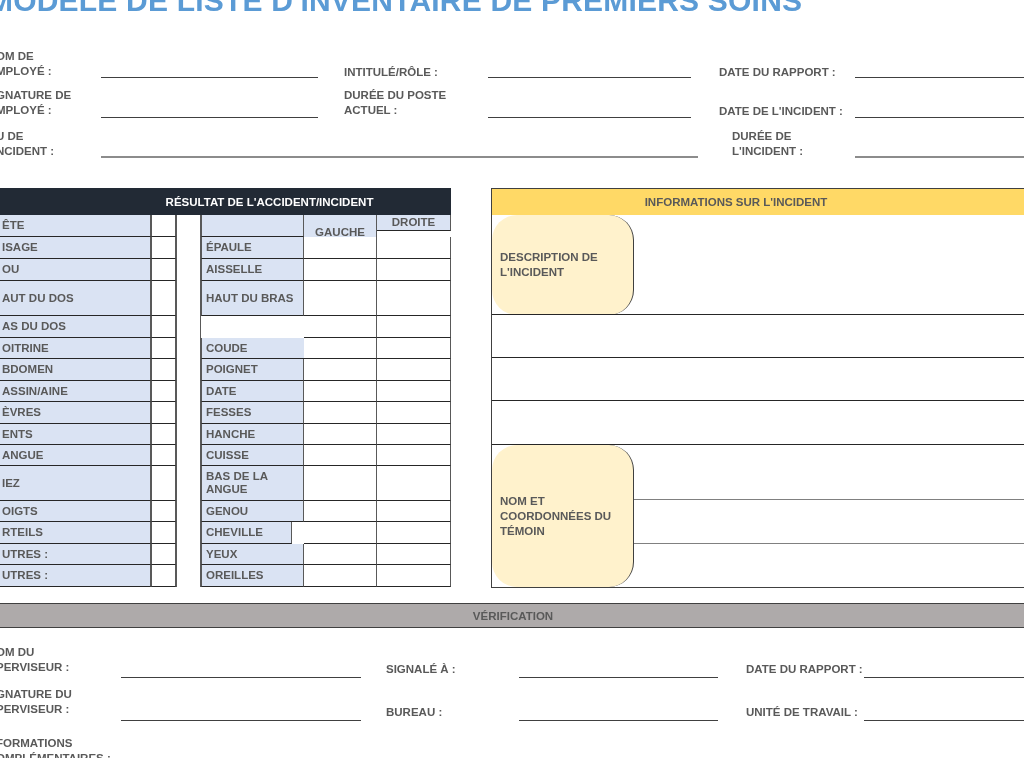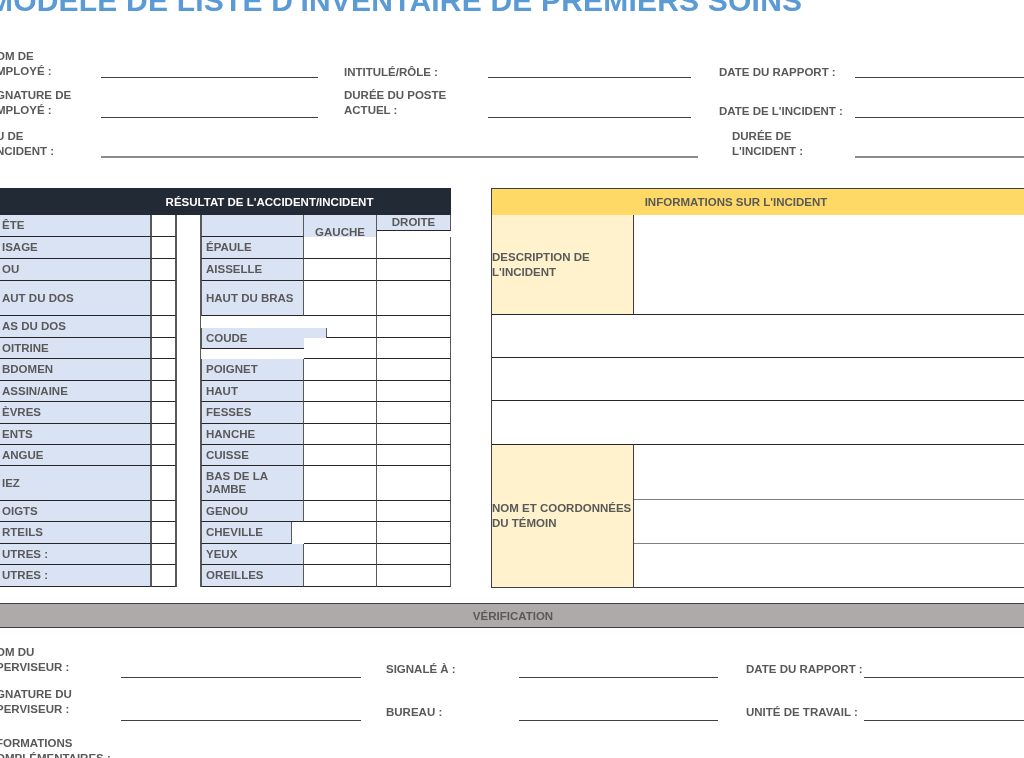--- a/index.html
+++ b/index.html
@@ -53,21 +53,21 @@
     padding-right: 50px;
   }
   .info-box {
     left: 491px; top: 215px; width: 540px; height: 373px;
     border-left: 1px solid #404040; border-bottom: 1px solid #404040; box-sizing: border-box;
   }
   .info-label {
     position: absolute; left: 0; width: 142px; box-sizing: border-box;
     background: #fff2cc; border-right: 1px solid #404040;
     font-size: 11.5px; font-weight: bold; color: #595959; line-height: 15px;
-    display: flex; align-items: center; 
+    display: flex; align-items: center; padding-left: 8px; border-radius: 25px;
   }
   .info-hr { position: absolute; left: 0; width: 540px; border-top: 1px solid #262626; }
   .info-hr.light { left: 142px; border-top: 1px solid #808080; }
 
   .verif {
     left: -2px; top: 603px; width: 1030px; height: 25px;
     background: #aeaaaa; border-top: 1px solid #404040; border-bottom: 1px solid #404040;
     font-weight: bold; font-size: 11.5px; color: #595959;
     display: flex; align-items: center; justify-content: center; box-sizing: border-box;
   }
@@ -133,51 +133,51 @@
     <div class="cell blue" style="left: 201px; top: 281px; width: 103px; height: 35px; border-left: 1px solid rgb(89, 89, 89);">HAUT DU BRAS</div>
     <div class="cell white" style="left: 304px; top: 281px; width: 73px; height: 35px;"></div>
     <div class="cell white" style="left: 377px; top: 281px; width: 74px; height: 35px;"></div>
     <div class="cell blue" style="left: -2px; top: 316px; width: 153px; height: 22px;">AS DU DOS</div>
     <div class="cell white" style="left: 151px; top: 316px; width: 25px; height: 22px; border-left: 1px solid rgb(89, 89, 89);"></div>
     <div class="cell blue" style="left: 201px; top: 316px; width: 118px; height: 22px; border-left: 1px solid rgb(89, 89, 89); margin-top: 44px;">BAS DU BRAS</div>
     <div class="cell white" style="left: 304px; top: 316px; width: 73px; height: 22px;"></div>
     <div class="cell white" style="left: 377px; top: 316px; width: 74px; height: 22px;"></div>
     <div class="cell blue" style="left: -2px; top: 338px; width: 153px; height: 21px;">OITRINE</div>
     <div class="cell white" style="left: 151px; top: 338px; width: 25px; height: 21px; border-left: 1px solid rgb(89, 89, 89);"></div>
-    <div class="cell blue" style="left: 201px; top: 328px; width: 126px; height: 21px; border-left: 1px solid rgb(89, 89, 89);">COUDE</div>
+    <div class="cell blue" style="left: 201px; top: 338px; width: 126px; height: 21px; border-left: 1px solid rgb(89, 89, 89);">COUDE</div>
     <div class="cell white" style="left: 304px; top: 338px; width: 73px; height: 21px;"></div>
     <div class="cell white" style="left: 377px; top: 338px; width: 74px; height: 21px;"></div>
     <div class="cell blue" style="left: -2px; top: 359px; width: 153px; height: 22px;">BDOMEN</div>
     <div class="cell white" style="left: 151px; top: 359px; width: 25px; height: 22px; border-left: 1px solid rgb(89, 89, 89);"></div>
     <div class="cell blue" style="left: 201px; top: 359px; width: 103px; height: 22px; border-left: 1px solid rgb(89, 89, 89);">POIGNET</div>
     <div class="cell white" style="left: 304px; top: 359px; width: 73px; height: 22px;"></div>
     <div class="cell white" style="left: 377px; top: 359px; width: 74px; height: 22px;"></div>
     <div class="cell blue" style="left: -2px; top: 381px; width: 153px; height: 21px;">ASSIN/AINE</div>
     <div class="cell white" style="left: 151px; top: 381px; width: 25px; height: 21px; border-left: 1px solid rgb(89, 89, 89);"></div>
-    <div class="cell blue" style="left: 201px; top: 381px; width: 103px; height: 21px; border-left: 1px solid rgb(89, 89, 89);">HAUT</div>
+    <div class="cell blue" style="left: 201px; top: 381px; width: 103px; height: 21px; border-left: 1px solid rgb(89, 89, 89);">DATE</div>
     <div class="cell white" style="left: 304px; top: 381px; width: 73px; height: 21px;"></div>
     <div class="cell white" style="left: 377px; top: 381px; width: 74px; height: 21px;"></div>
     <div class="cell blue" style="left: -2px; top: 402px; width: 153px; height: 22px;">ÈVRES</div>
     <div class="cell white" style="left: 151px; top: 402px; width: 25px; height: 22px; border-left: 1px solid rgb(89, 89, 89);"></div>
     <div class="cell blue" style="left: 201px; top: 402px; width: 103px; height: 22px; border-left: 1px solid rgb(89, 89, 89);">FESSES</div>
     <div class="cell white" style="left: 304px; top: 402px; width: 73px; height: 22px;"></div>
     <div class="cell white" style="left: 377px; top: 402px; width: 74px; height: 22px;"></div>
     <div class="cell blue" style="left: -2px; top: 424px; width: 153px; height: 21px;">ENTS</div>
     <div class="cell white" style="left: 151px; top: 424px; width: 25px; height: 21px; border-left: 1px solid rgb(89, 89, 89);"></div>
     <div class="cell blue" style="left: 201px; top: 424px; width: 103px; height: 21px; border-left: 1px solid rgb(89, 89, 89);">HANCHE</div>
     <div class="cell white" style="left: 304px; top: 424px; width: 73px; height: 21px;"></div>
     <div class="cell white" style="left: 377px; top: 424px; width: 74px; height: 21px;"></div>
     <div class="cell blue" style="left: -2px; top: 445px; width: 153px; height: 21px;">ANGUE</div>
     <div class="cell white" style="left: 151px; top: 445px; width: 25px; height: 21px; border-left: 1px solid rgb(89, 89, 89);"></div>
     <div class="cell blue" style="left: 201px; top: 445px; width: 103px; height: 21px; border-left: 1px solid rgb(89, 89, 89);">CUISSE</div>
     <div class="cell white" style="left: 304px; top: 445px; width: 73px; height: 21px;"></div>
     <div class="cell white" style="left: 377px; top: 445px; width: 74px; height: 21px;"></div>
     <div class="cell blue" style="left: -2px; top: 466px; width: 153px; height: 35px;">IEZ</div>
     <div class="cell white" style="left: 151px; top: 466px; width: 25px; height: 35px; border-left: 1px solid rgb(89, 89, 89);"></div>
-    <div class="cell blue" style="left: 201px; top: 466px; width: 103px; height: 35px; border-left: 1px solid rgb(89, 89, 89);">BAS DE LA JAMBE</div>
+    <div class="cell blue" style="left: 201px; top: 466px; width: 103px; height: 35px; border-left: 1px solid rgb(89, 89, 89);">BAS DE LA ANGUE</div>
     <div class="cell white" style="left: 304px; top: 466px; width: 73px; height: 35px;"></div>
     <div class="cell white" style="left: 377px; top: 466px; width: 74px; height: 35px;"></div>
     <div class="cell blue" style="left: -2px; top: 501px; width: 153px; height: 21px;">OIGTS</div>
     <div class="cell white" style="left: 151px; top: 501px; width: 25px; height: 21px; border-left: 1px solid rgb(89, 89, 89);"></div>
     <div class="cell blue" style="left: 201px; top: 501px; width: 103px; height: 21px; border-left: 1px solid rgb(89, 89, 89);">GENOU</div>
     <div class="cell white" style="left: 304px; top: 501px; width: 73px; height: 21px;"></div>
     <div class="cell white" style="left: 377px; top: 501px; width: 74px; height: 21px;"></div>
     <div class="cell blue" style="left: -2px; top: 522px; width: 153px; height: 22px;">RTEILS</div>
     <div class="cell white" style="left: 151px; top: 522px; width: 25px; height: 22px; border-left: 1px solid rgb(89, 89, 89);"></div>
     <div class="cell blue" style="left: 201px; top: 522px; width: 91px; height: 22px; border-left: 1px solid rgb(89, 89, 89);">CHEVILLE</div>

